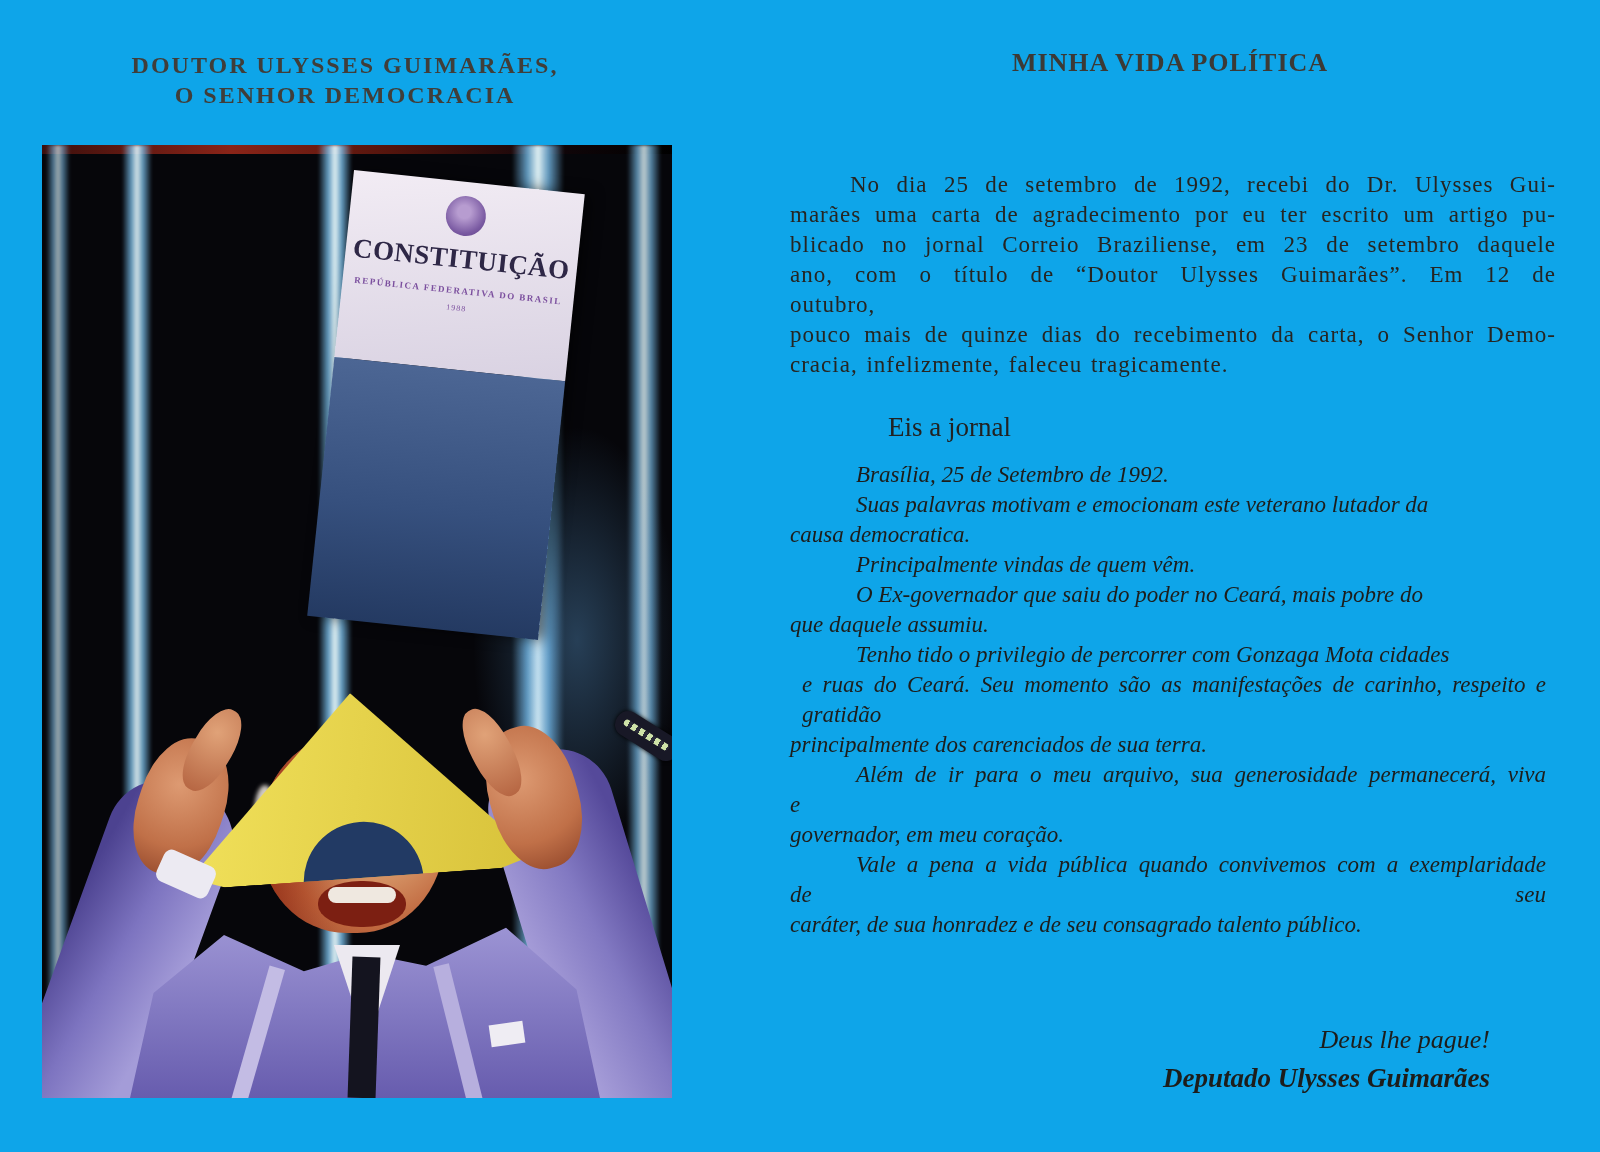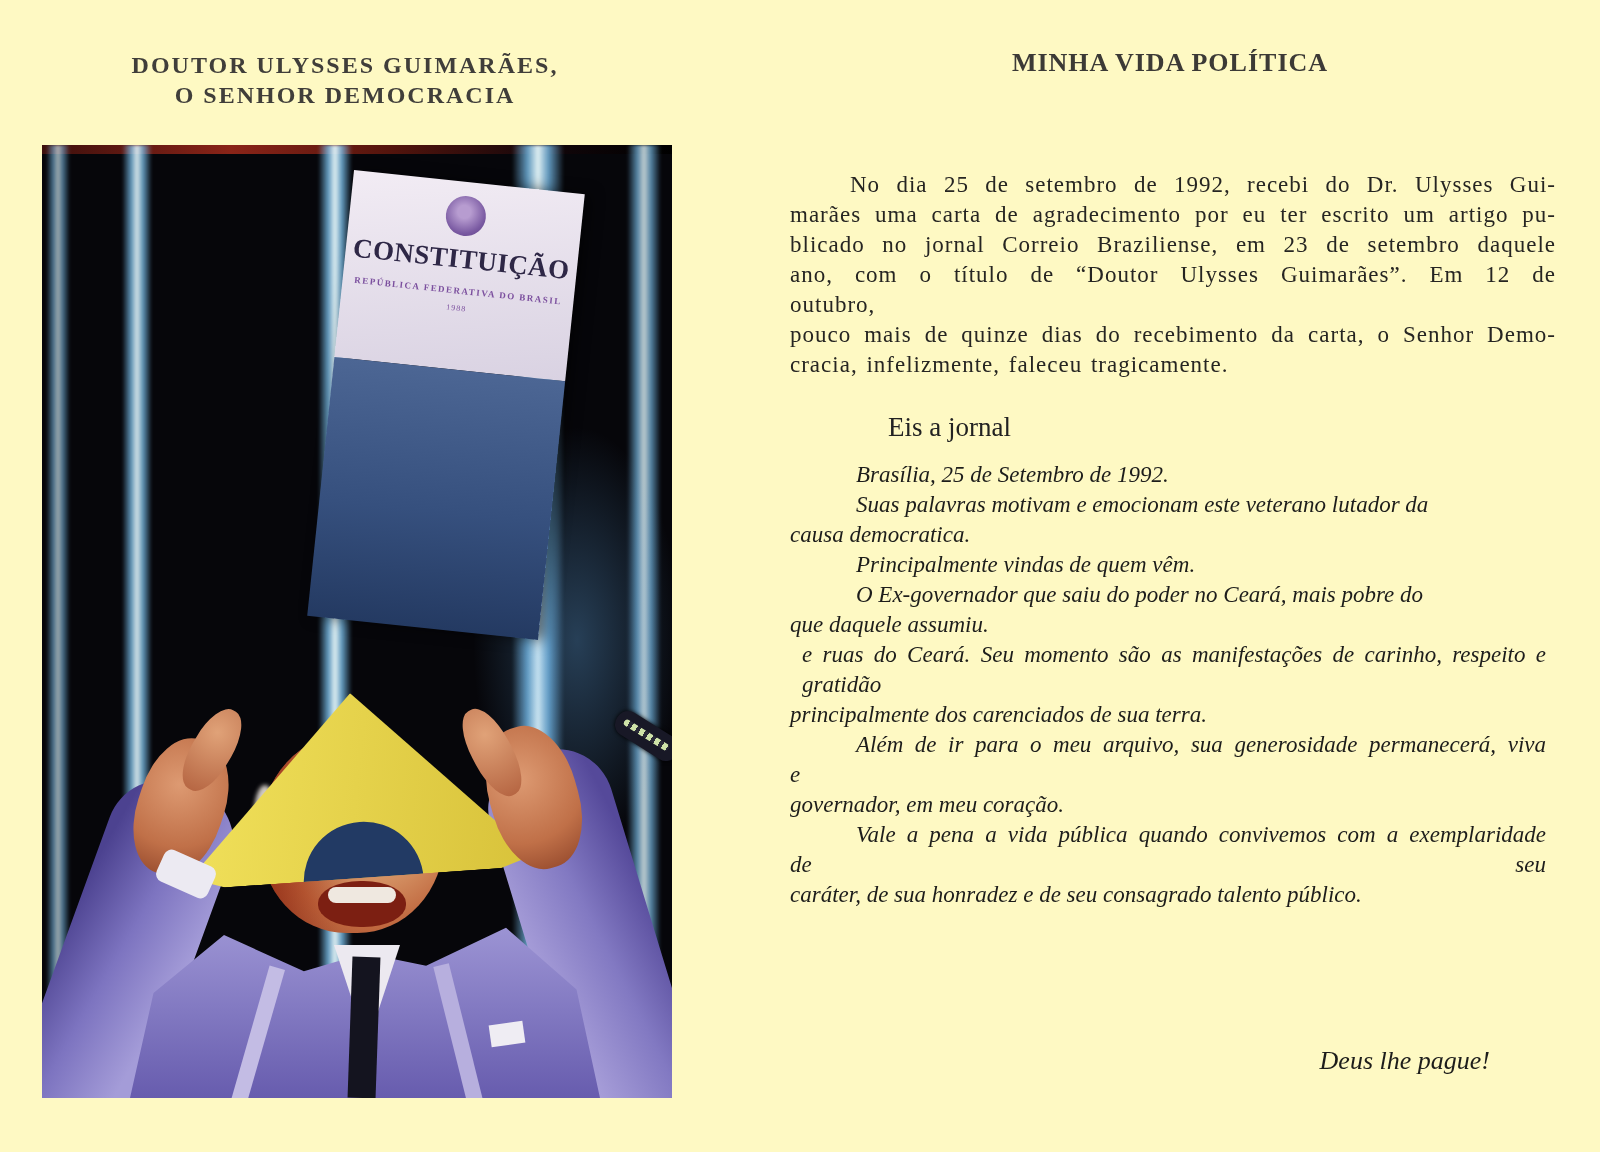--- a/index.html
+++ b/index.html
@@ -1,18 +1,18 @@
 <!DOCTYPE html>
 <html><head>
 <meta charset="utf-8">
 <style>
   html,body{margin:0;padding:0;}
   .page{
     position:relative;width:1600px;height:1152px;overflow:hidden;
-    background:#fef9c3;font-family:"Liberation Serif",serif;color:#2b2a27;
+    background:#0ea5e9;font-family:"Liberation Serif",serif;color:#2b2a27;
   }
   
   .page-title{position:absolute;text-align:center;font-weight:bold;color:#403e3a;}
   .title-left{left:90px;top:50px;width:510px;font-size:24px;line-height:30px;letter-spacing:2px;}
   .title-right{left:875px;top:46px;width:590px;font-size:26px;line-height:33px;letter-spacing:1px;color:#3c3a36;}
 
   
   .intro{position:absolute;left:790px;top:170px;width:766px;font-size:23px;line-height:30px;
          letter-spacing:1px;word-spacing:6px;color:#262522;}
   .intro .ln{text-align:justify;text-align-last:justify;}
@@ -24,21 +24,21 @@
   .letter{position:absolute;left:790px;top:460px;width:756px;
           font-size:23px;line-height:30px;font-style:italic;color:#1d1d1b;}
   .letter .ln{white-space:nowrap;}
   .letter .ln.ind{padding-left:66px;}
   .letter .ln.tiny{padding-left:12px;}
   .letter .ln.stretch{white-space:normal;text-align:justify;text-align-last:justify;word-spacing:4px;}
   .letter .ln.stretch.ind{padding-left:0;text-indent:66px;}
 
   .closing{position:absolute;left:790px;top:1022px;width:700px;text-align:right;
            font-style:italic;color:#1d1d1b;}
-  .closing .l1{font-size:26px;line-height:36px;margin-top:21px;}
+  .closing .l1{font-size:26px;line-height:36px;}
   .closing .l2{font-size:27px;line-height:40px;font-weight:bold;}
 
   
   .photo{position:absolute;left:42px;top:145px;width:630px;height:953px;
          background:#06060a;overflow:hidden;}
   .photo *{position:absolute;}
   .top-strip{left:0;top:0;width:100%;height:9px;
     background:linear-gradient(90deg,#3c0f0c,#8a2418 30%,#55150d 55%,#12060a 80%,#000);}
   .beam{top:0;bottom:0;filter:blur(1.5px);
     background:linear-gradient(90deg,rgba(40,110,185,0) 0%,rgba(120,190,235,.8) 30%,
@@ -205,25 +205,27 @@
 
   <div class="letter-heading">Eis a jornal</div>
 
   <div class="letter">
     <div class="ln ind">Brasília, 25 de Setembro de 1992.</div>
     <div class="ln ind">Suas palavras motivam e emocionam este veterano lutador da</div>
     <div class="ln">causa democratica.</div>
     <div class="ln ind">Principalmente vindas de quem vêm.</div>
     <div class="ln ind">O Ex-governador que saiu do poder no Ceará, mais pobre do</div>
     <div class="ln">que daquele assumiu.</div>
+    <div class="ln ind">Tenho tido o privilegio de percorrer com Gonzaga Mota cidades</div>
     <div class="ln tiny stretch">e ruas do Ceará. Seu momento são as manifestações de carinho, respeito e gratidão</div>
     <div class="ln">principalmente dos carenciados de sua terra.</div>
     <div class="ln ind stretch">Além de ir para o meu arquivo, sua generosidade permanecerá, viva e</div>
     <div class="ln">governador, em meu coração.</div>
     <div class="ln ind stretch">Vale a pena a vida pública quando convivemos com a exemplaridade de seu</div>
     <div class="ln">caráter, de sua honradez e de seu consagrado talento público.</div>
   </div>
 
   <div class="closing">
     <div class="l1">Deus lhe pague!</div>
+    <div class="l2">Deputado Ulysses Guimarães</div>
   </div>
 
 </div>
 
 </body></html>

